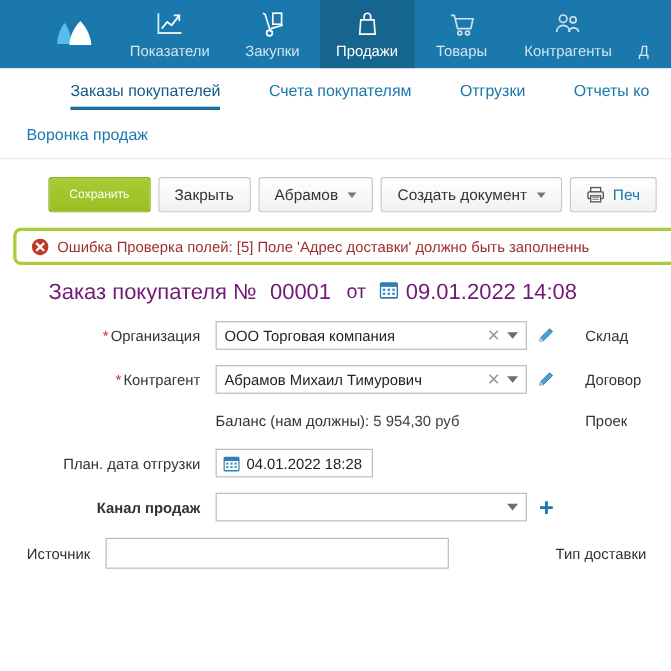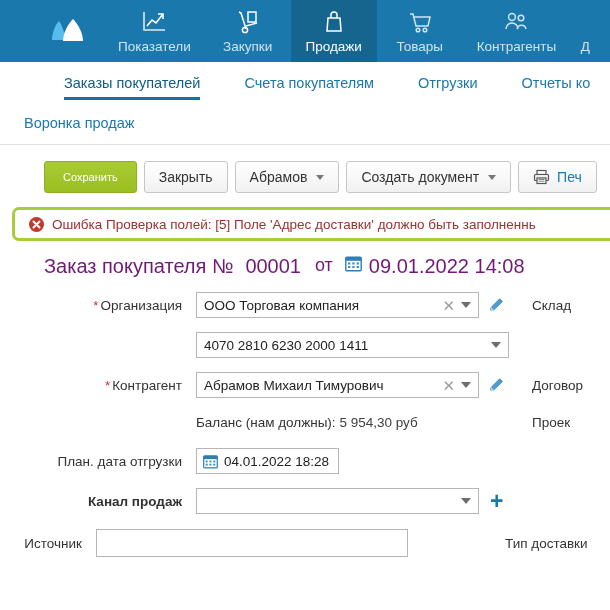--- a/index.html
+++ b/index.html
@@ -405,27 +405,20 @@
       <span class="pencil">
         <svg width="17" height="17" viewBox="0 0 17 17">
           <path d="M2.5 13 L3.3 10.2 L11.6 2 L14.2 4.6 L5.9 12.8 Z" fill="#4a9fd4" stroke="#2b7fb5" stroke-width="0.9"></path>
           <path d="M11.6 2 L14.2 4.6" stroke="#2b7fb5" stroke-width="0.9"></path>
           <path d="M2.5 13 L3.3 10.2 L5.9 12.8 Z" fill="#bfd9ea"></path>
         </svg>
       </span>
       <span class="right-label" style="left:532px;text-align:right;">Склад</span>
     </div>
 
-    <div class="frow">
-      <div class="flabel" style="width:196px;"></div>
-      <div class="inputbox" style="width:313px;">
-        <span class="val">4070 2810 6230 2000 1411</span>
-        <span class="dd-caret"></span>
-      </div>
-    </div>
 
     <div class="frow">
       <div class="flabel" style="width:196px;">
         <span class="req">*</span><span>Контрагент</span>
       </div>
       <div class="inputbox" style="width:283px;">
         <span class="val">Абрамов Михаил Тимурович</span>
         <span class="clear-x">✕</span>
         <span class="dd-caret"></span>
       </div>

